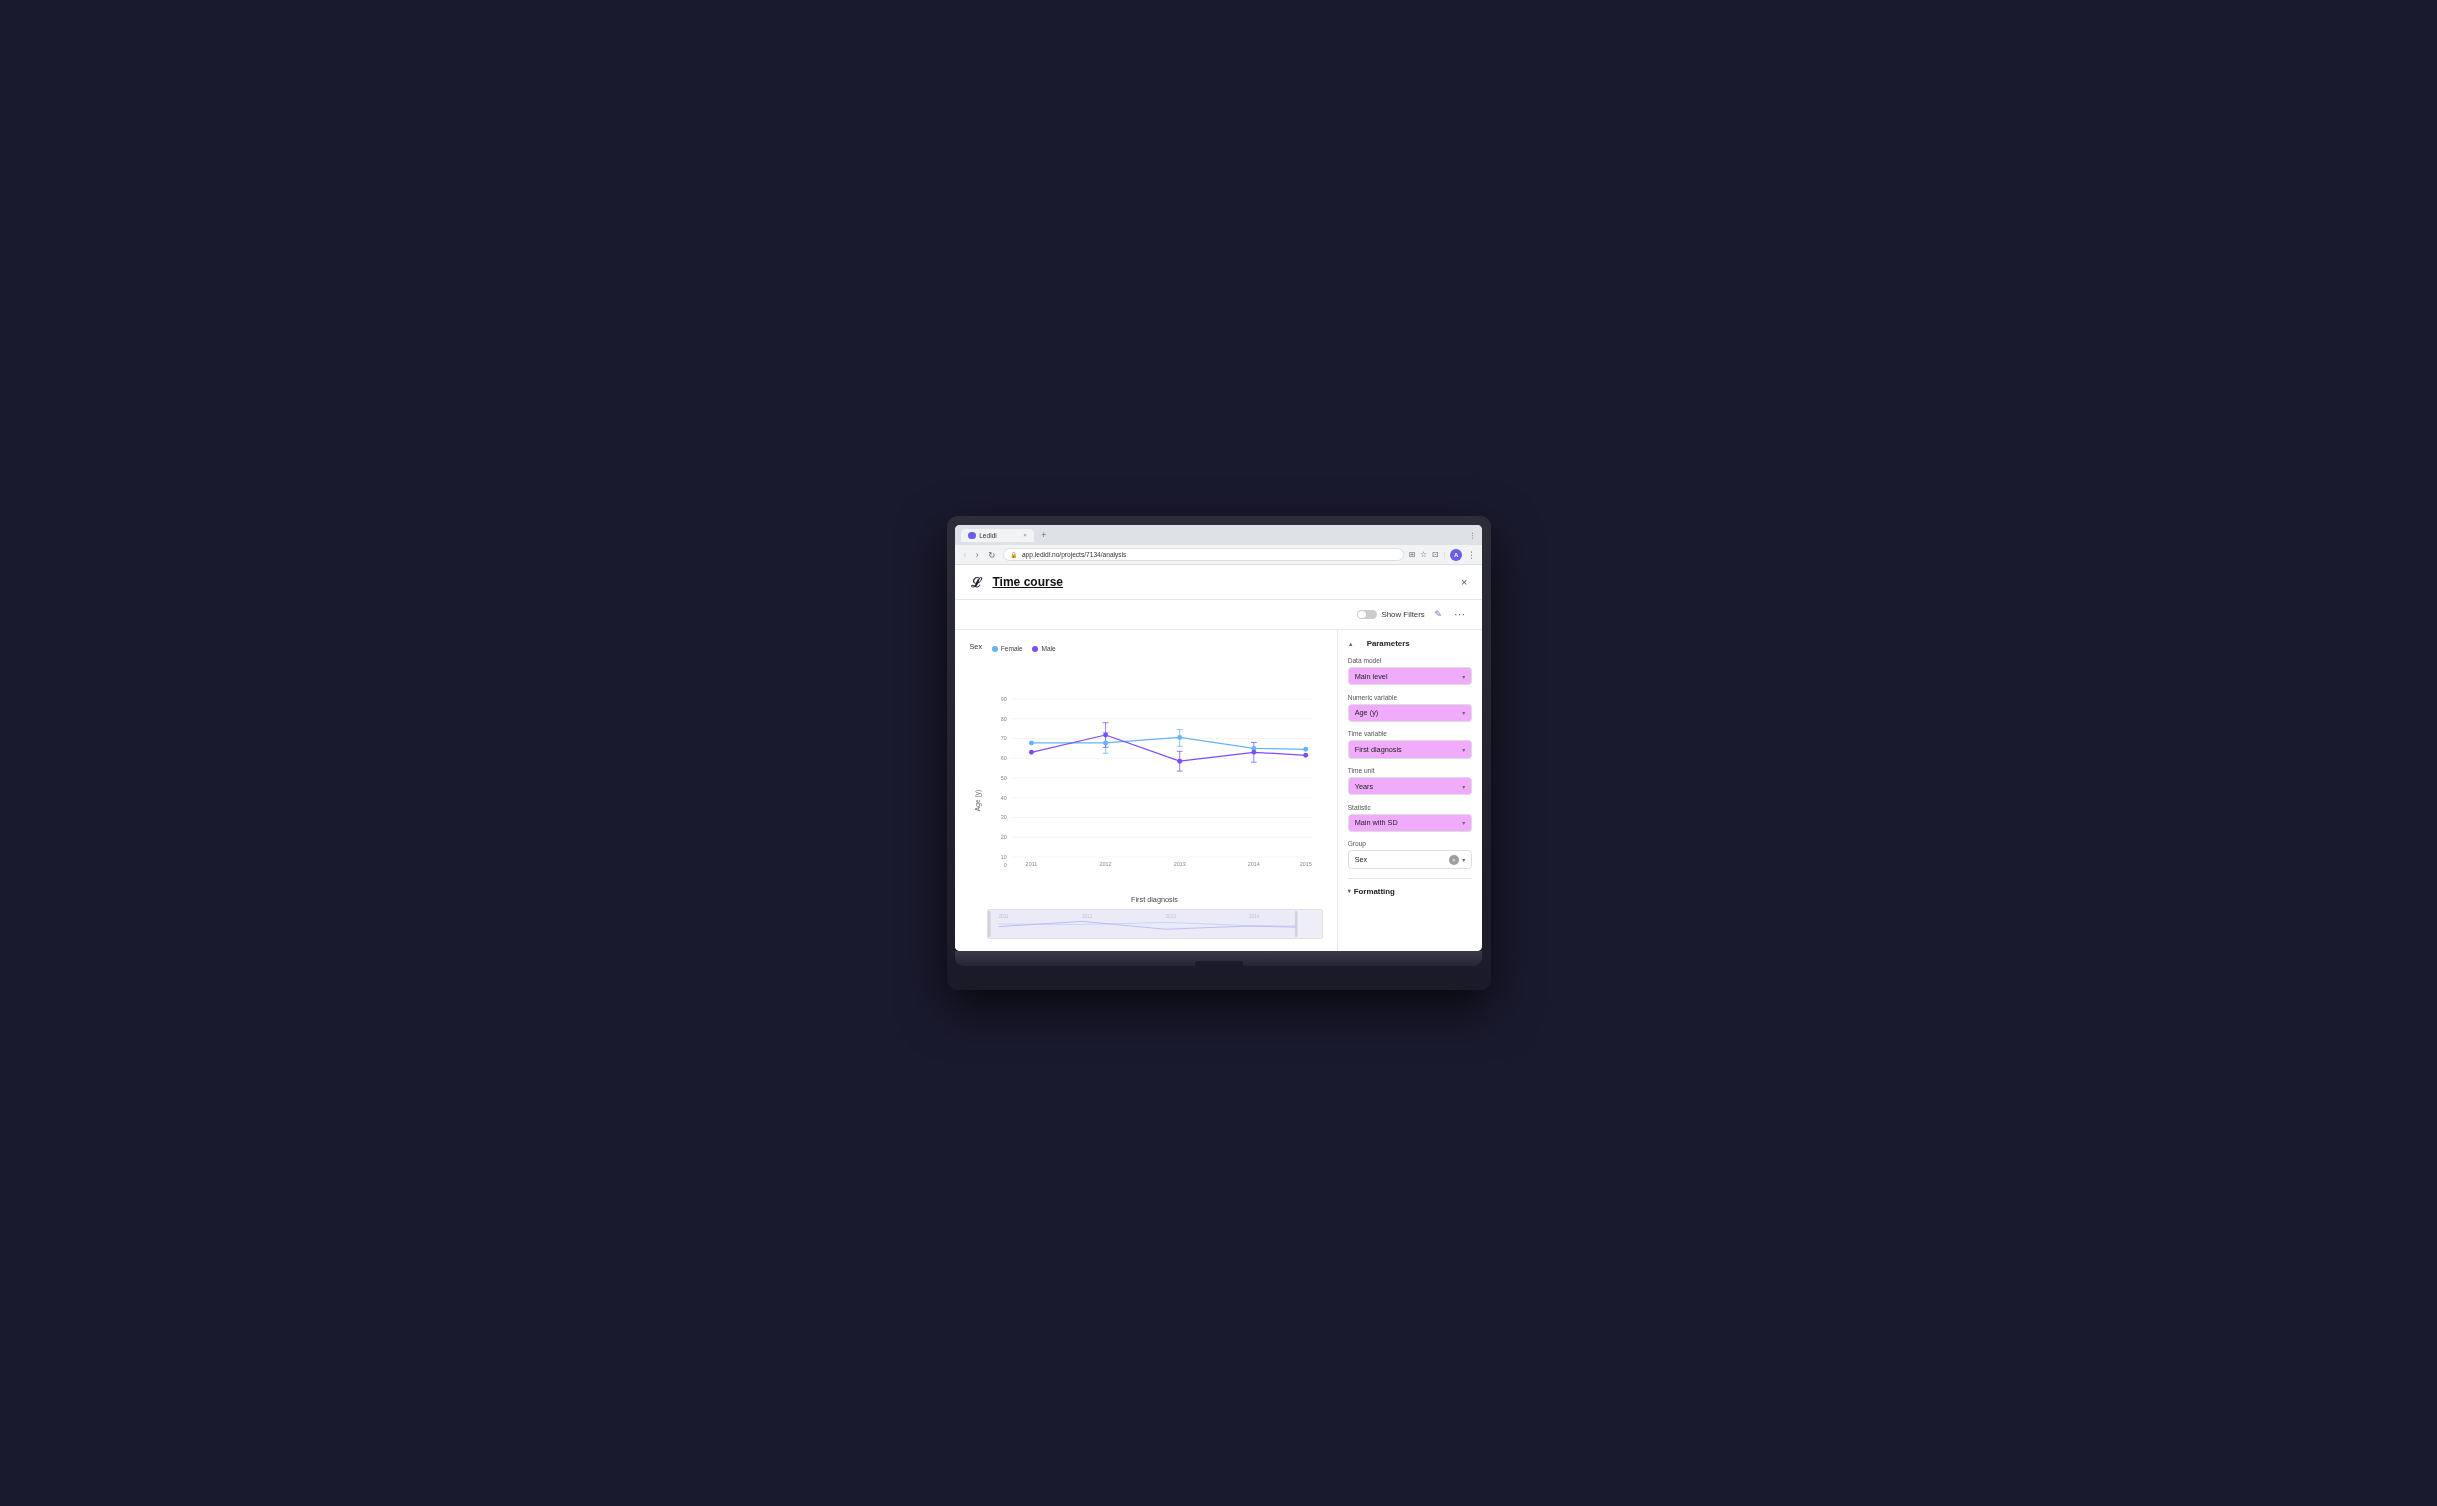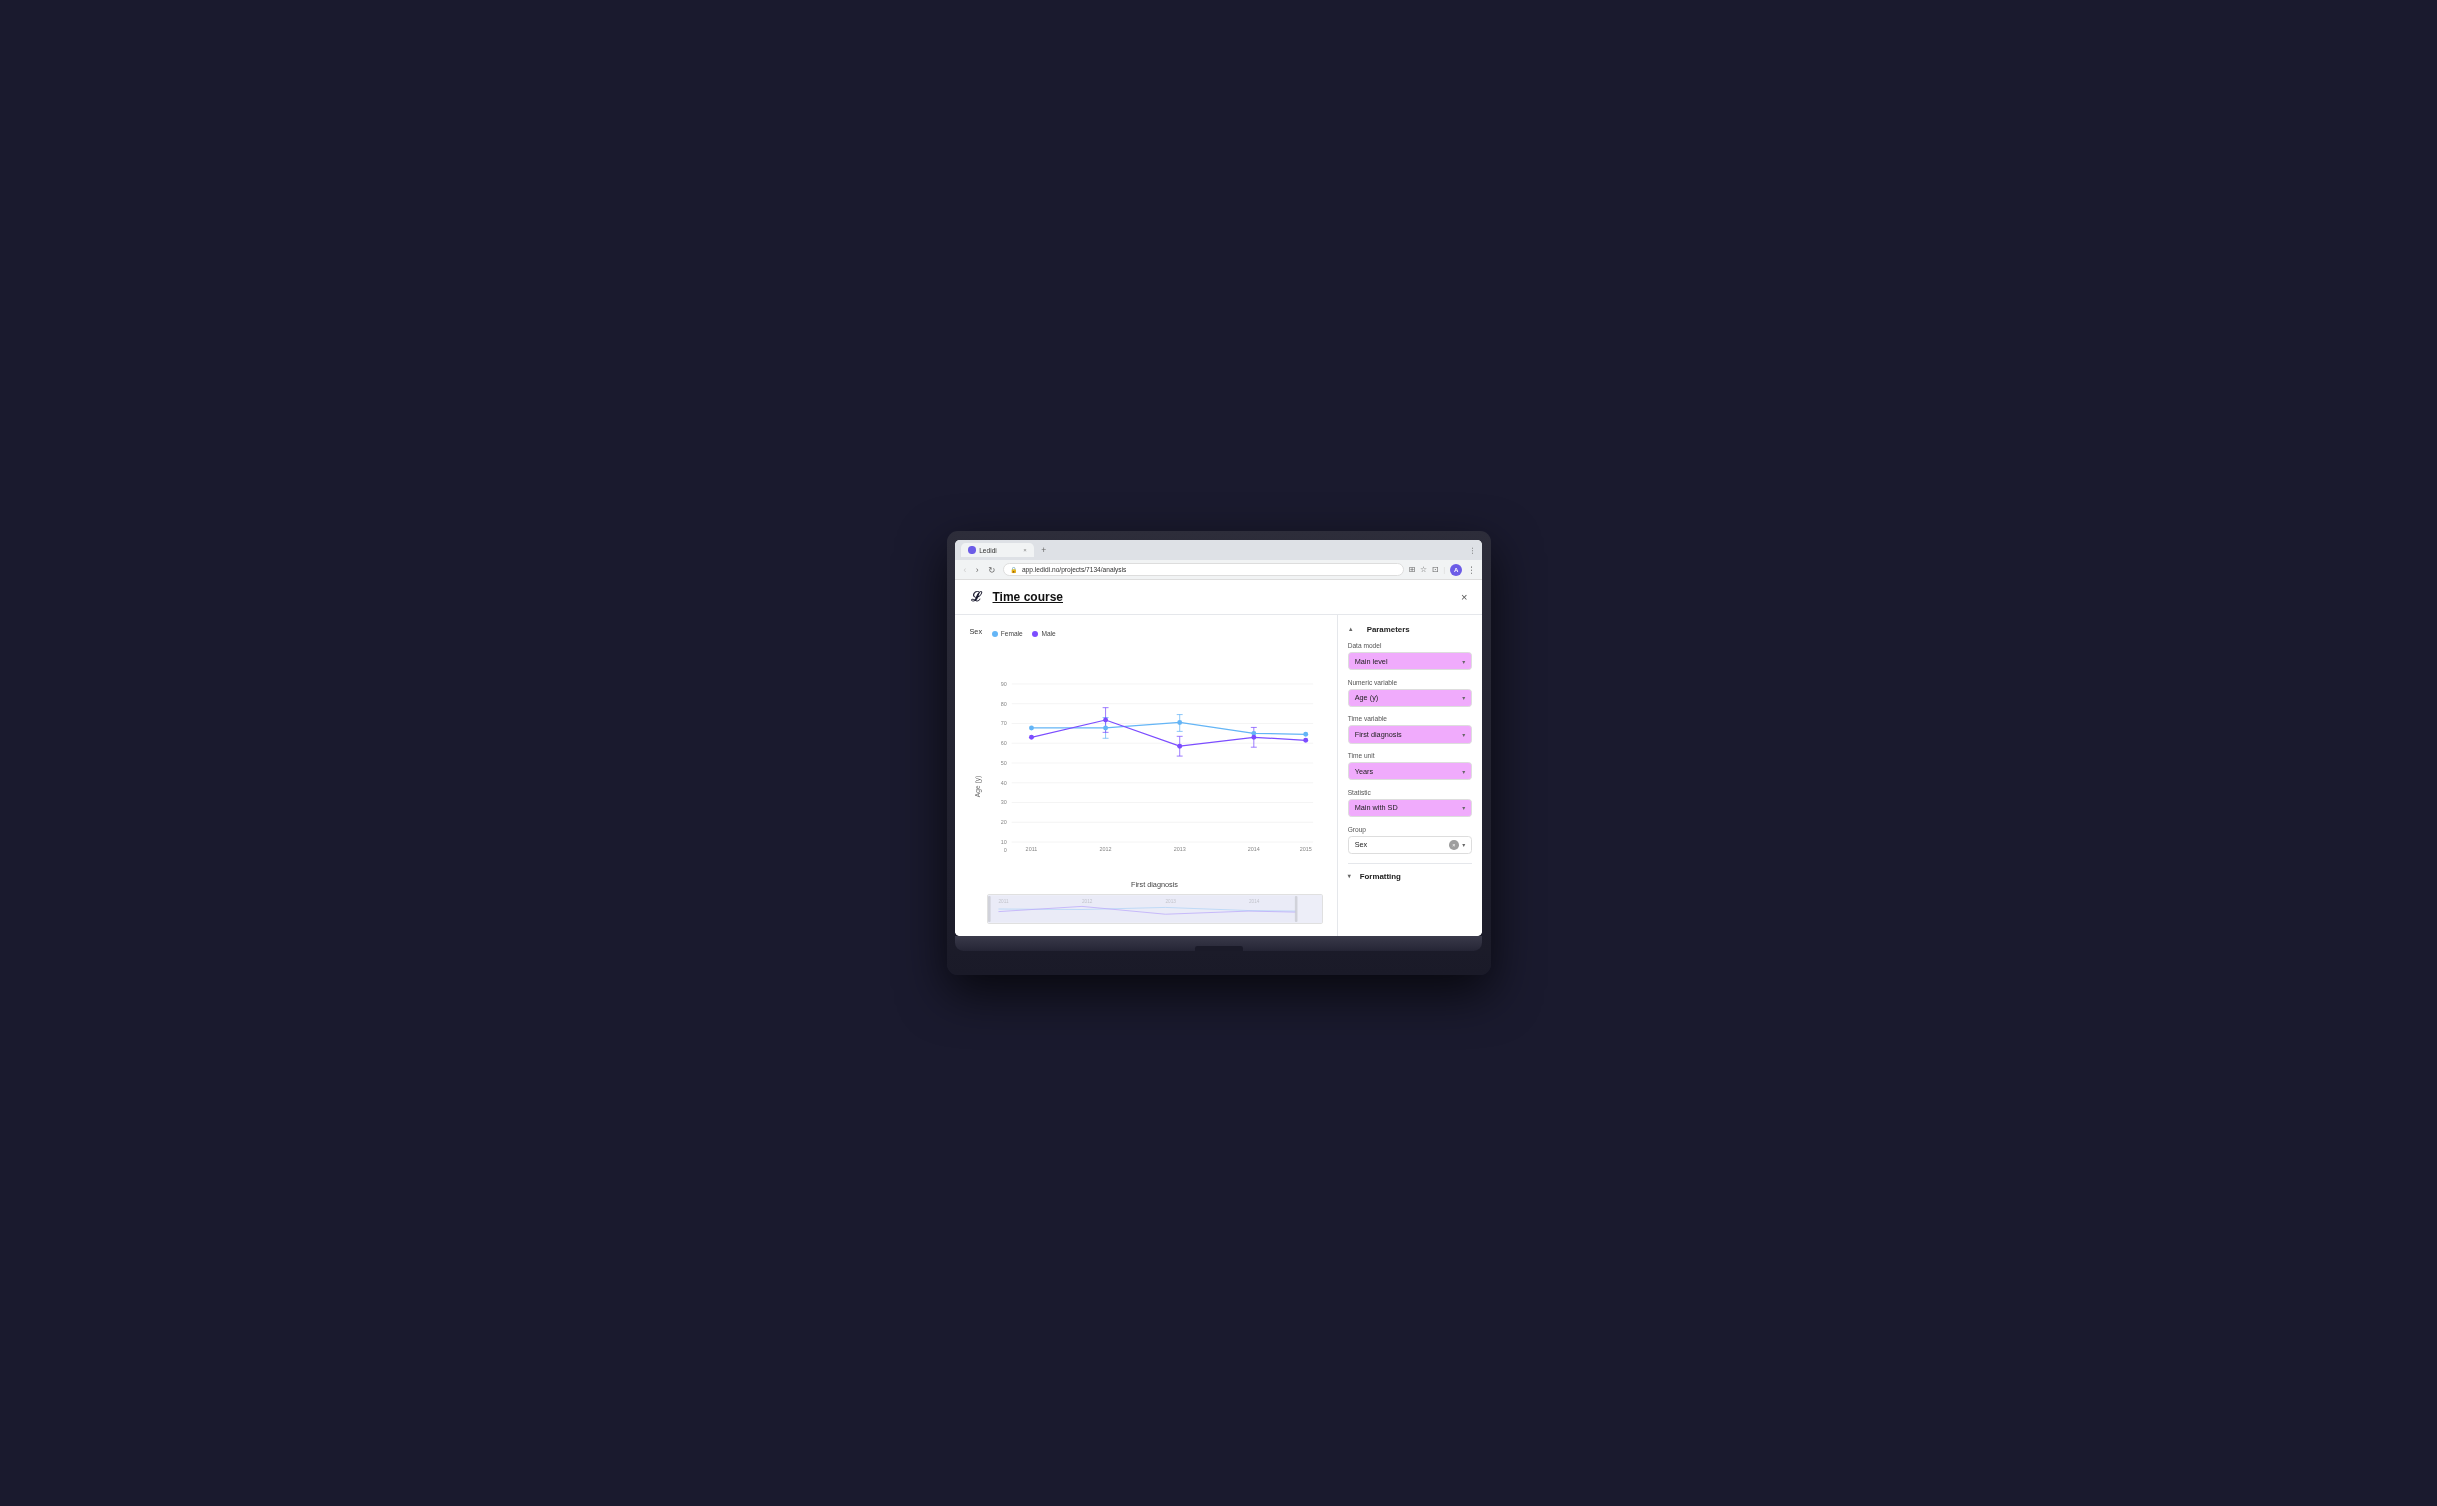--- a/index.html
+++ b/index.html
@@ -251,21 +251,21 @@
       font-size: 5.4px;
     }
     .select-right { display: flex; align-items: center; gap: 3.6px; }
     .formatting-section {
       border-top: 0.6px solid #e5e7eb;
       padding-top: 8.5px;
       margin-top: 2.4px;
     }
     .formatting-header {
       display: flex;
-      gap: 9px;
+      gap: 3px;
       font-size: 7.9px;
       font-weight: 600;
       color: #222;
       cursor: pointer;
     }
     .laptop-base {
       background: linear-gradient(180deg, #3a3a4a 0%, #252535 100%);
       height: 14.5px;
       border-radius: 0 0 8.5px 8.5px;
       position: relative;
@@ -325,20 +325,30 @@
               <text x="2" y="22" font-size="22" fill="#1a1a2e" font-weight="bold">ℒ</text>
             </svg>
           </div>
           <span class="app-title">Time course</span>
         </div>
         <div class="header-actions">
           <span class="header-close">×</span>
         </div>
       </div>
 
+      <div class="toolbar">
+        <div class="show-filters-toggle">
+          <div class="toggle-switch">
+            <div class="toggle-knob"></div>
+          </div>
+          <span>Show Filters</span>
+        </div>
+        <span class="toolbar-icon-btn" style="color:#5c6bc0;font-size:9px;">✎</span>
+        <span class="toolbar-icon-btn" style="font-size:11px;">···</span>
+      </div>
 
       <div class="main-content">
 
         <div class="chart-area">
           <div class="chart-legend">
             <span class="legend-label">Sex</span>
             <div class="legend-item">
               <div class="legend-dot" style="background:#64b5f6;"></div>
               <span>Female</span>
             </div>

